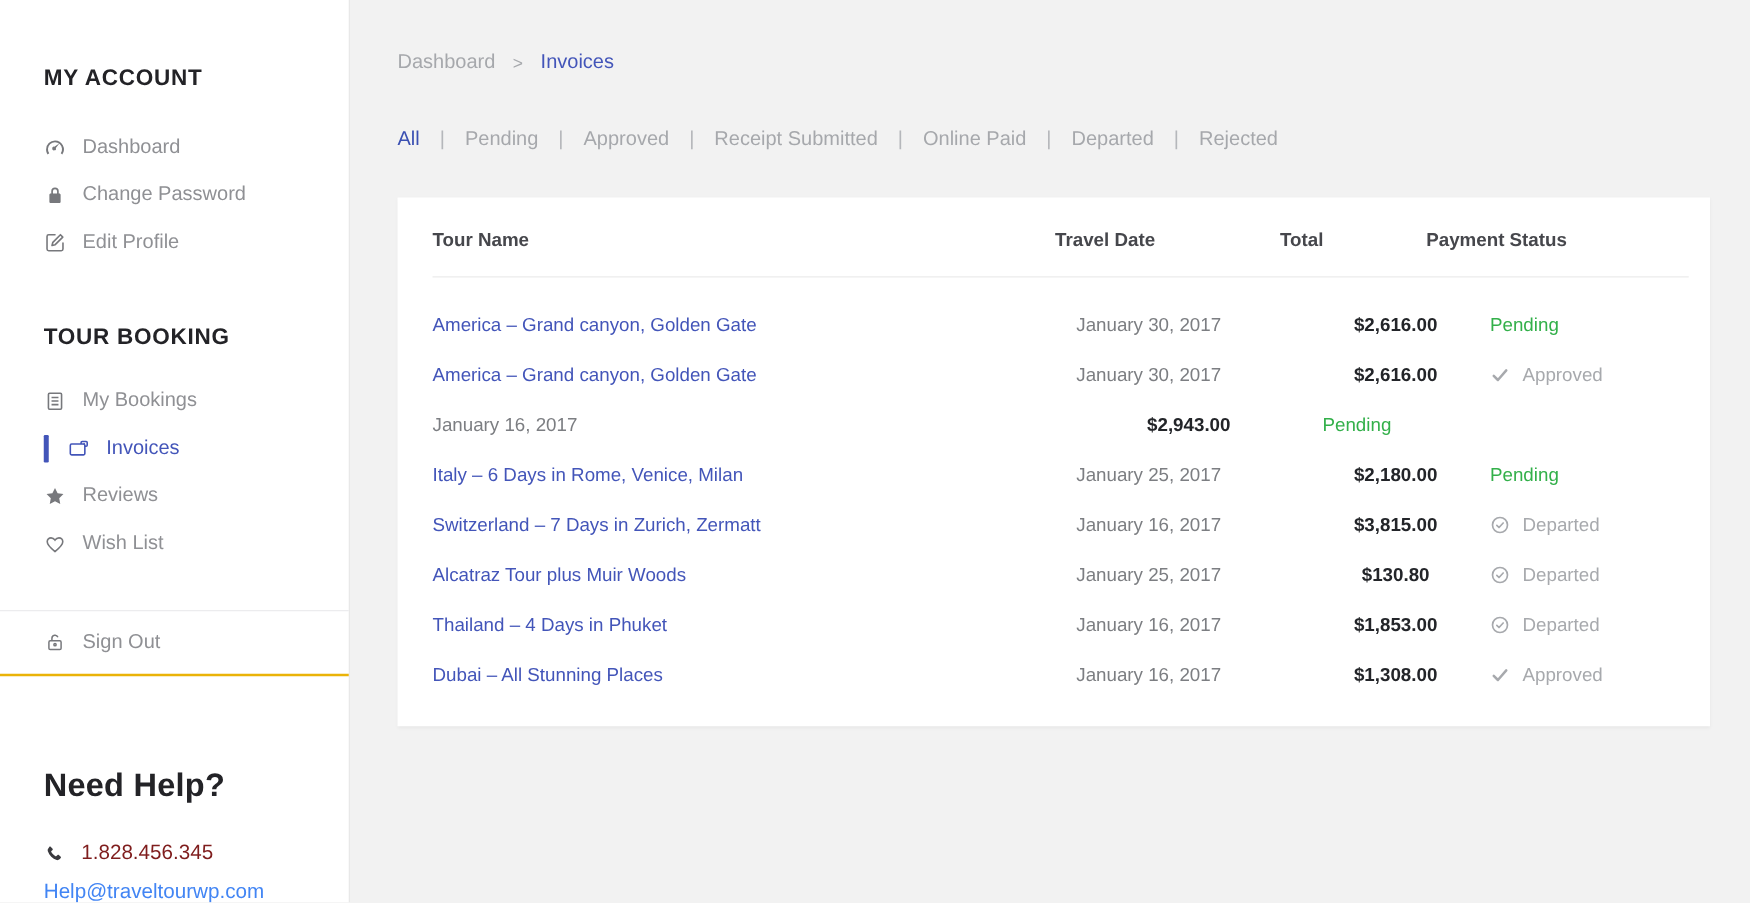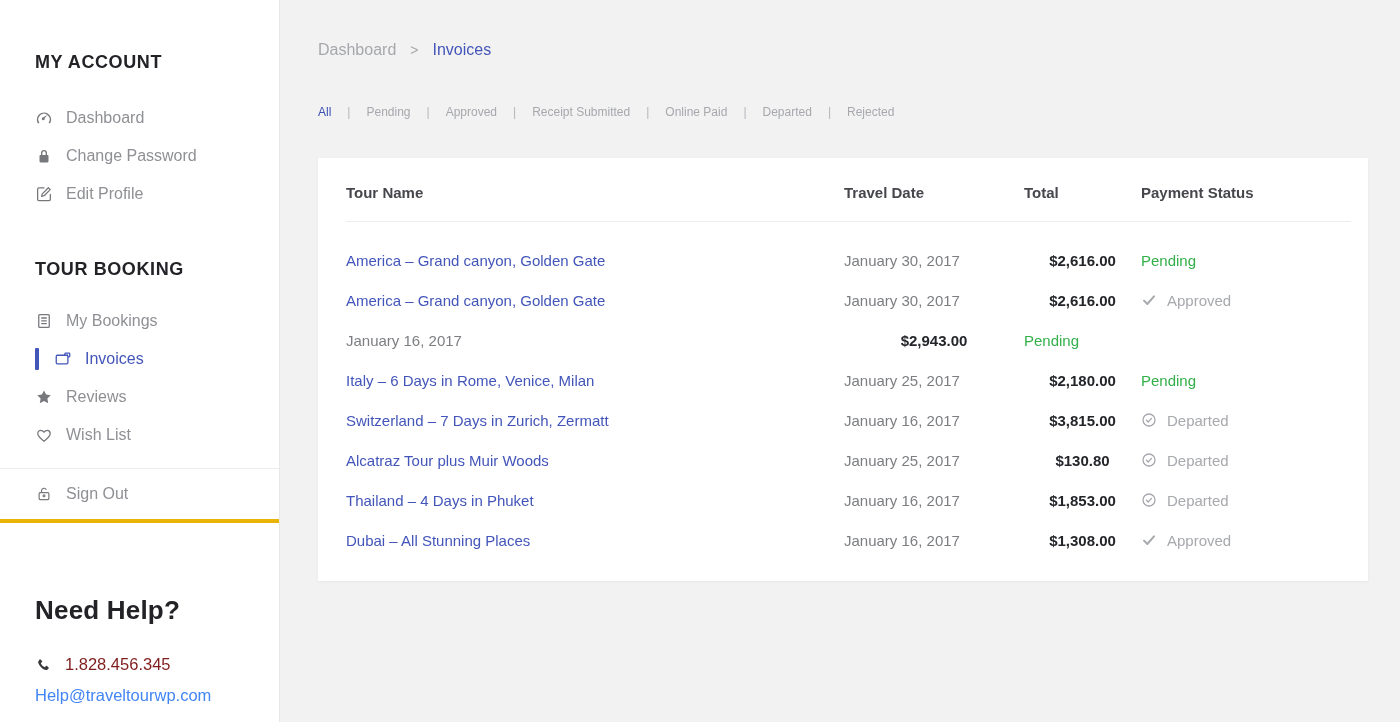--- a/index.html
+++ b/index.html
@@ -37,23 +37,23 @@
     color:#77787c; display:inline-flex; align-items:center; justify-content:center;
   }
   .nav-item .icon svg { width:18px; height:18px; }
   .nav-item.active { color:#4355b9; }
   .nav-item.active .icon { color:#4355b9; }
   .bar {
     width:4px; height:22px; background:#4355b9;
     margin-right:15px; border-radius:1px; display:inline-block;
   }
   .signout-wrap {
-    margin-top:14px;
+    margin-top:34px;
     border-top:1px solid #ececee;
-    border-bottom:4px solid #eab308;
+    border-bottom:2px solid #eab308;
     padding:6px 0 6px 35px;
   }
   .signout-wrap .nav-item { height:38px; }
   .help { padding-left:35px; margin-top:72px; }
   .help-title { font-size:26px; font-weight:bold; color:#232327; letter-spacing:.2px; }
   .help-phone {
     margin-top:29px; display:flex; align-items:center;
     font-size:16.5px; color:#7f1d1d; cursor:pointer;
   }
   .help-phone .icon { width:16px; height:16px; margin-right:14px; color:#3a3a3e; display:inline-flex; }
@@ -61,36 +61,36 @@
   .help-email { margin-top:12px; font-size:16.5px; color:#4285f4; cursor:pointer; }
 
   
   .main { flex:1; padding:40px 32px 0 38px; background:#f2f2f2; }
 
   .breadcrumb { display:flex; align-items:center; font-size:16px; height:20px; }
   .crumb-inactive { color:#a6a8ac; cursor:pointer; }
   .crumb-sep { color:#a6a8ac; margin:0 14px; font-size:14px; }
   .crumb-active { color:#4355b9; }
 
-  .tabs { display:flex; align-items:center; margin-top:42px; font-size:12px; height:20px; }
+  .tabs { display:flex; align-items:center; margin-top:42px; font-size:16px; height:20px; }
   .tab { color:#a6a8ac; cursor:pointer; text-decoration:none; }
   .tab.active { color:#3b50b2; }
   .tab-sep { color:#b5b7bb; margin:0 16px; }
 
   .card {
     margin-top:36px;
     background:#ffffff;
     box-shadow:0 1px 3px rgba(0,0,0,.05);
     padding:26px 17px 21px 28px;
   }
   .tgrid { display:grid; grid-template-columns:498px 180px 117px 1fr; align-items:center; }
   .thead { padding-bottom:20px; border-bottom:1px solid #ececec; }
   .th { font-size:15px; font-weight:bold; color:#46474c; }
   .tbody { margin-top:18px; }
-  .trow { height:40px; }
+  .trow { height:40px;gap:17px; }
   .tour-link { font-size:15px; color:#4355b9; cursor:pointer; }
   .tdate { font-size:15px; color:#7c7e82; }
   .ttotal { font-size:15px; font-weight:bold; color:#232529;text-align:center; }
   .status { display:flex; align-items:center; font-size:15px; }
   .status .s-icon { width:16px; height:16px; margin-right:10px; display:inline-flex; color:#a7a9ad; }
   .status .s-icon svg { width:16px; height:16px; }
   .status.pending { color:#33b04a; }
   .status.muted { color:#a7a9ad; }
 </style>
 </head>

